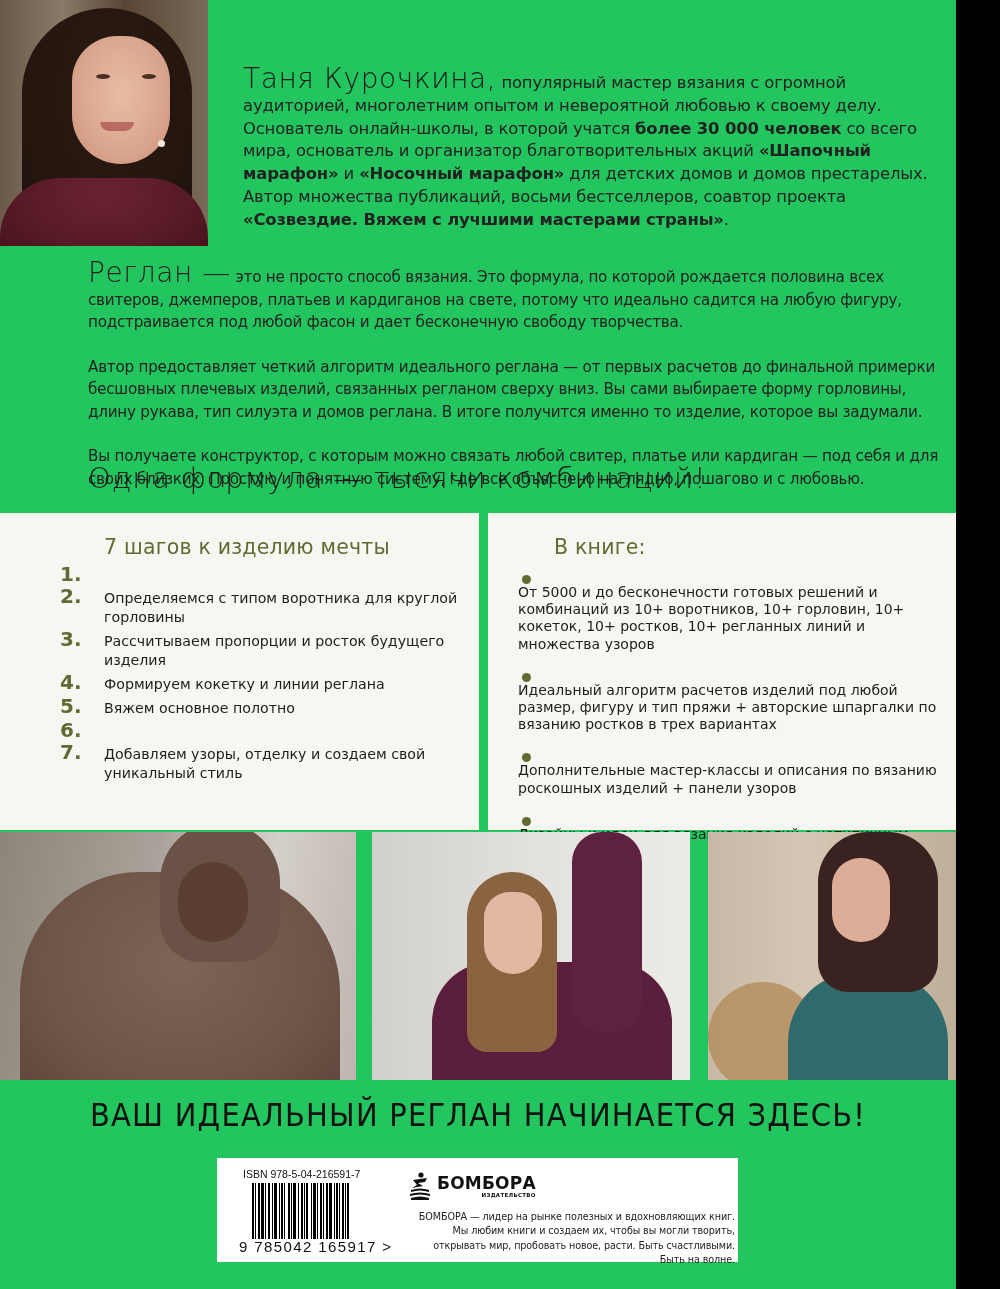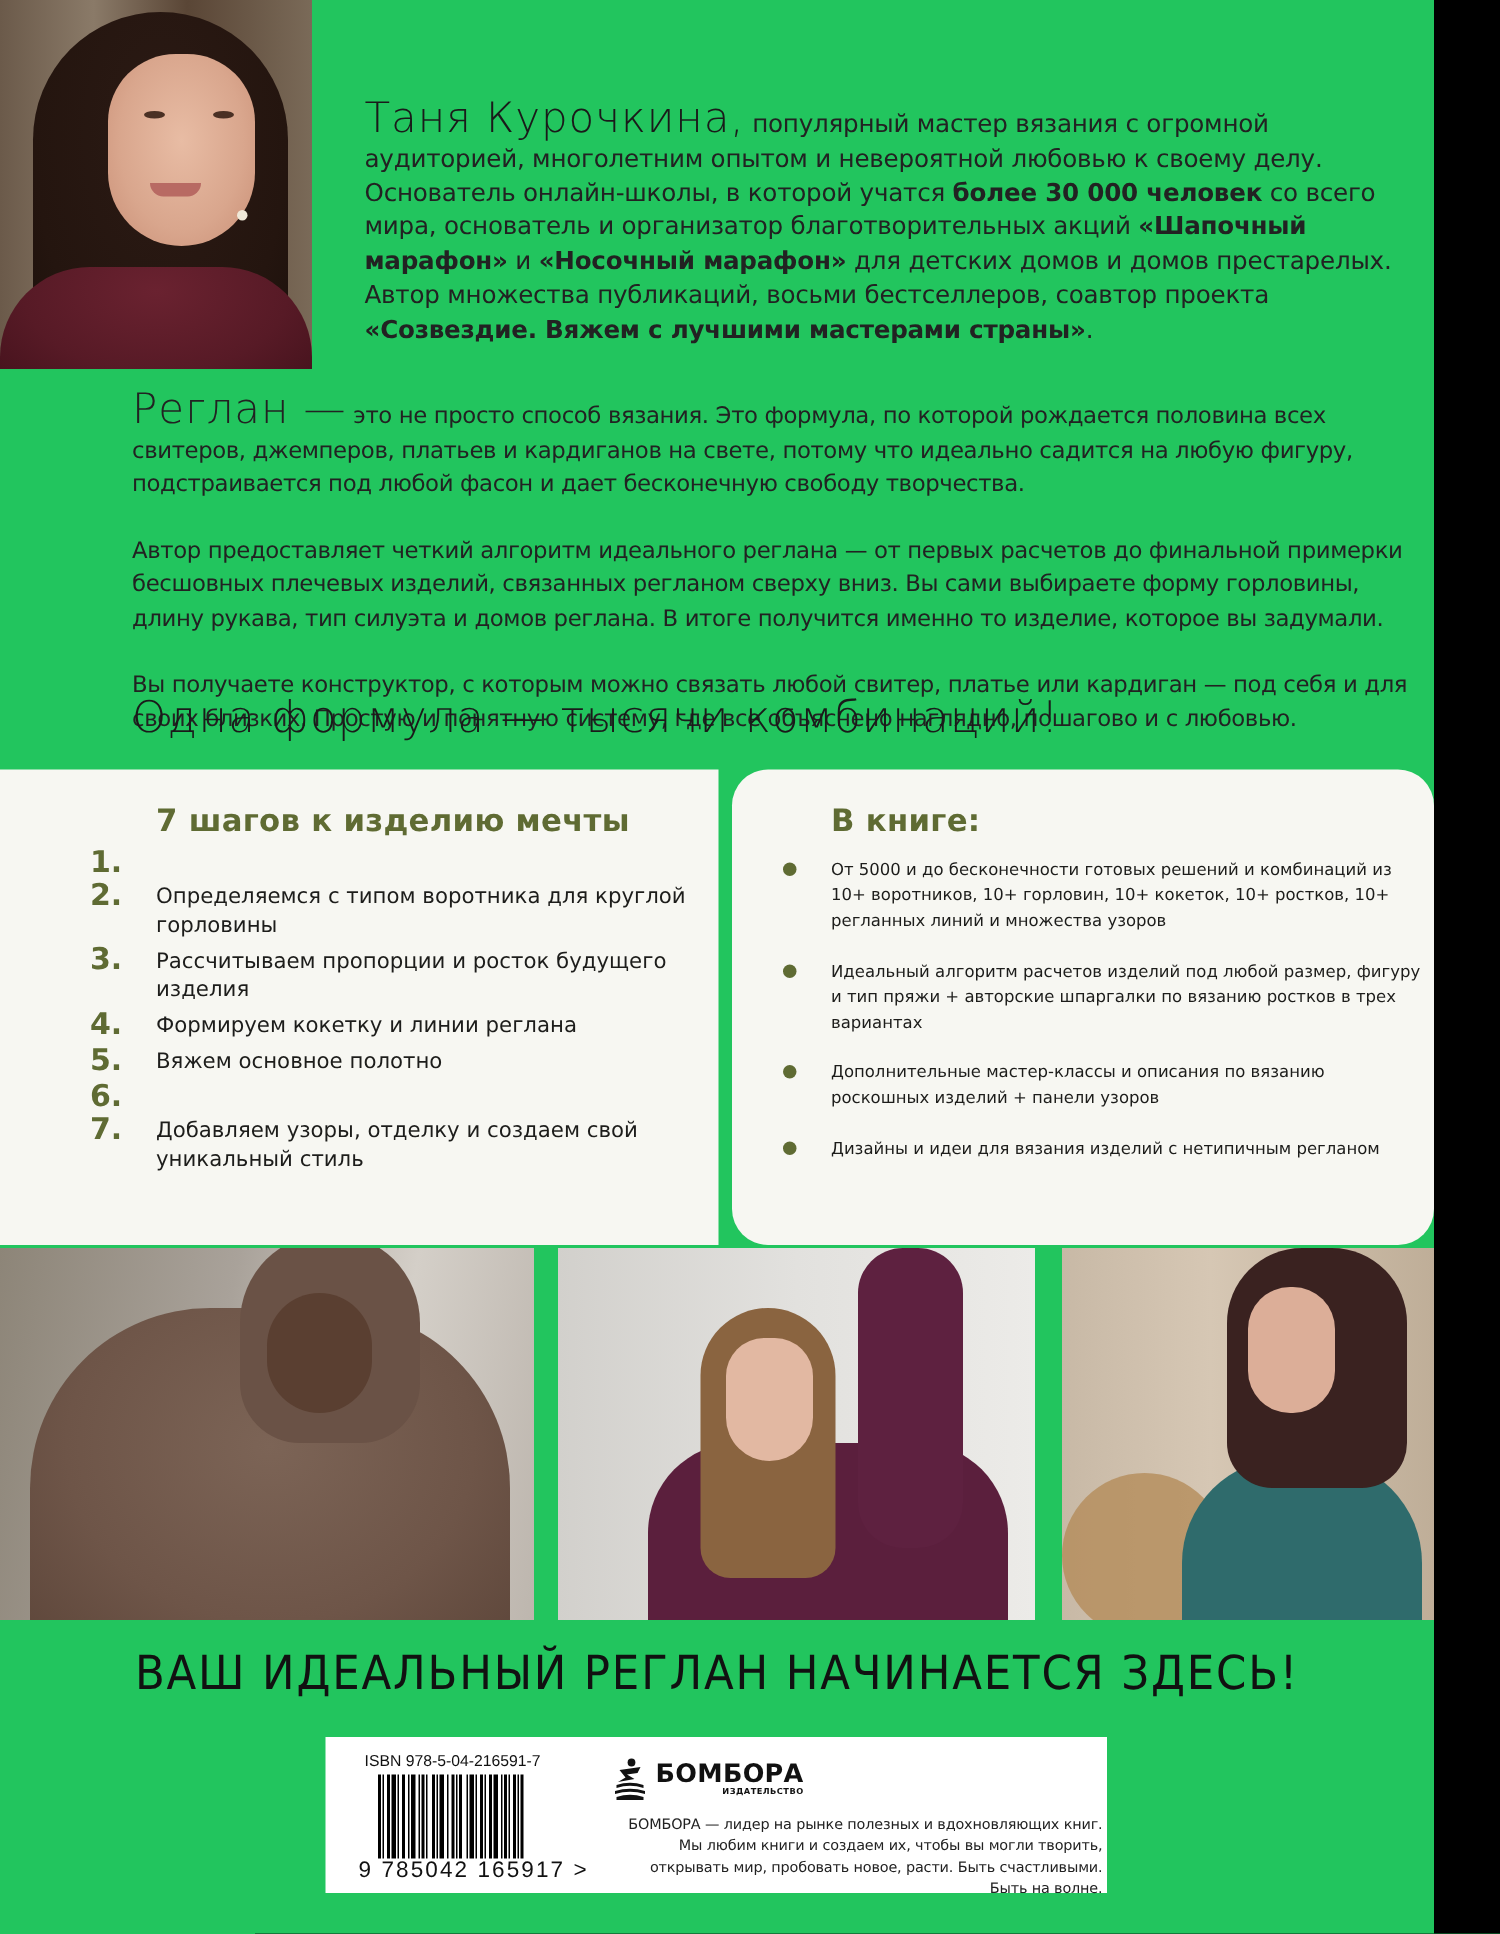--- a/index.html
+++ b/index.html
@@ -28,32 +28,32 @@
 
   
   .intro { position: absolute; left: 88px; top: 262px; width: 860px; font-size: 15.2px; line-height: 22.5px; color: #222; letter-spacing: -0.25px; }
   .intro .lead { font-size: 28px; letter-spacing: 0.6px; font-weight: 300; }
   .intro p { margin-bottom: 22px; }
   .slogan { position: absolute; left: 88px; top: 461px; font-size: 29px; letter-spacing: 0.9px; color: #1a1a1a; font-weight: 300; }
 
   
   .panel { position: absolute; top: 513px; height: 317px; background: #f7f7f2; }
   .panel-left { left: 0; width: 479px; }
-  .panel-right { left: 488px; width: 468px; border-radius: 24px; }
-  .panel-title { position: absolute; font-size: 20.5px; font-weight: 700; color: #5f6b33; letter-spacing: 0.2px; text-align: center; }
+  .panel-right { left: 488px; width: 468px; }
+  .panel-title { position: absolute; font-size: 20.5px; font-weight: 400; color: #5f6b33; letter-spacing: 0.2px; text-align: center; }
   .panel-left .panel-title { left: 104px; top: 22px; }
   .panel-right .panel-title { left: 66px; top: 22px; }
 
   .steps { position: absolute; left: 60px; top: 54px; width: 410px; list-style: none; }
   .step { display: flex; font-size: 14.2px; line-height: 19px; margin-bottom: 5px; }
   .step-num { width: 44px; flex: none; font-size: 20px; font-weight: 700; color: #5f6b33; line-height: 20px; margin-top: -3px; }
   .step-text { flex: 1; color: #1d1d1b; }
 
   .features { position: absolute; left: 30px; top: 58px; width: 430px; list-style: none; }
-  .feature { display: flex; font-size: 11px; line-height: 17.2px; margin-bottom: 16px; }
+  .feature { display: flex; font-size: 14px; line-height: 17.2px; margin-bottom: 16px; flex-direction: column; }
   .feature-dot { width: 36px; flex: none; padding-top: 4px; }
   .feature-dot i { display: block; width: 9px; height: 9px; border-radius: 50%; background: #5f6b33; margin-left: 4px; }
   .feature-text { flex: 1; color: #1d1d1b; }
 
   
   .photo { position: absolute; top: 832px; height: 248px; overflow: hidden; }
   .photo-1 { left: 0; width: 356px; background: linear-gradient(100deg, #8d8578 0%, #a9a29a 40%, #d4cfc8 70%, #bdb6ae 100%); }
   .photo-2 { left: 372px; width: 318px; background: linear-gradient(90deg, #d2d0cc 0%, #e2e1de 50%, #ecebe8 100%); }
   .photo-3 { left: 708px; width: 248px; background: linear-gradient(90deg, #c8b9a6 0%, #d6c7b4 40%, #bfae98 100%); }
   .shape { position: absolute; }

